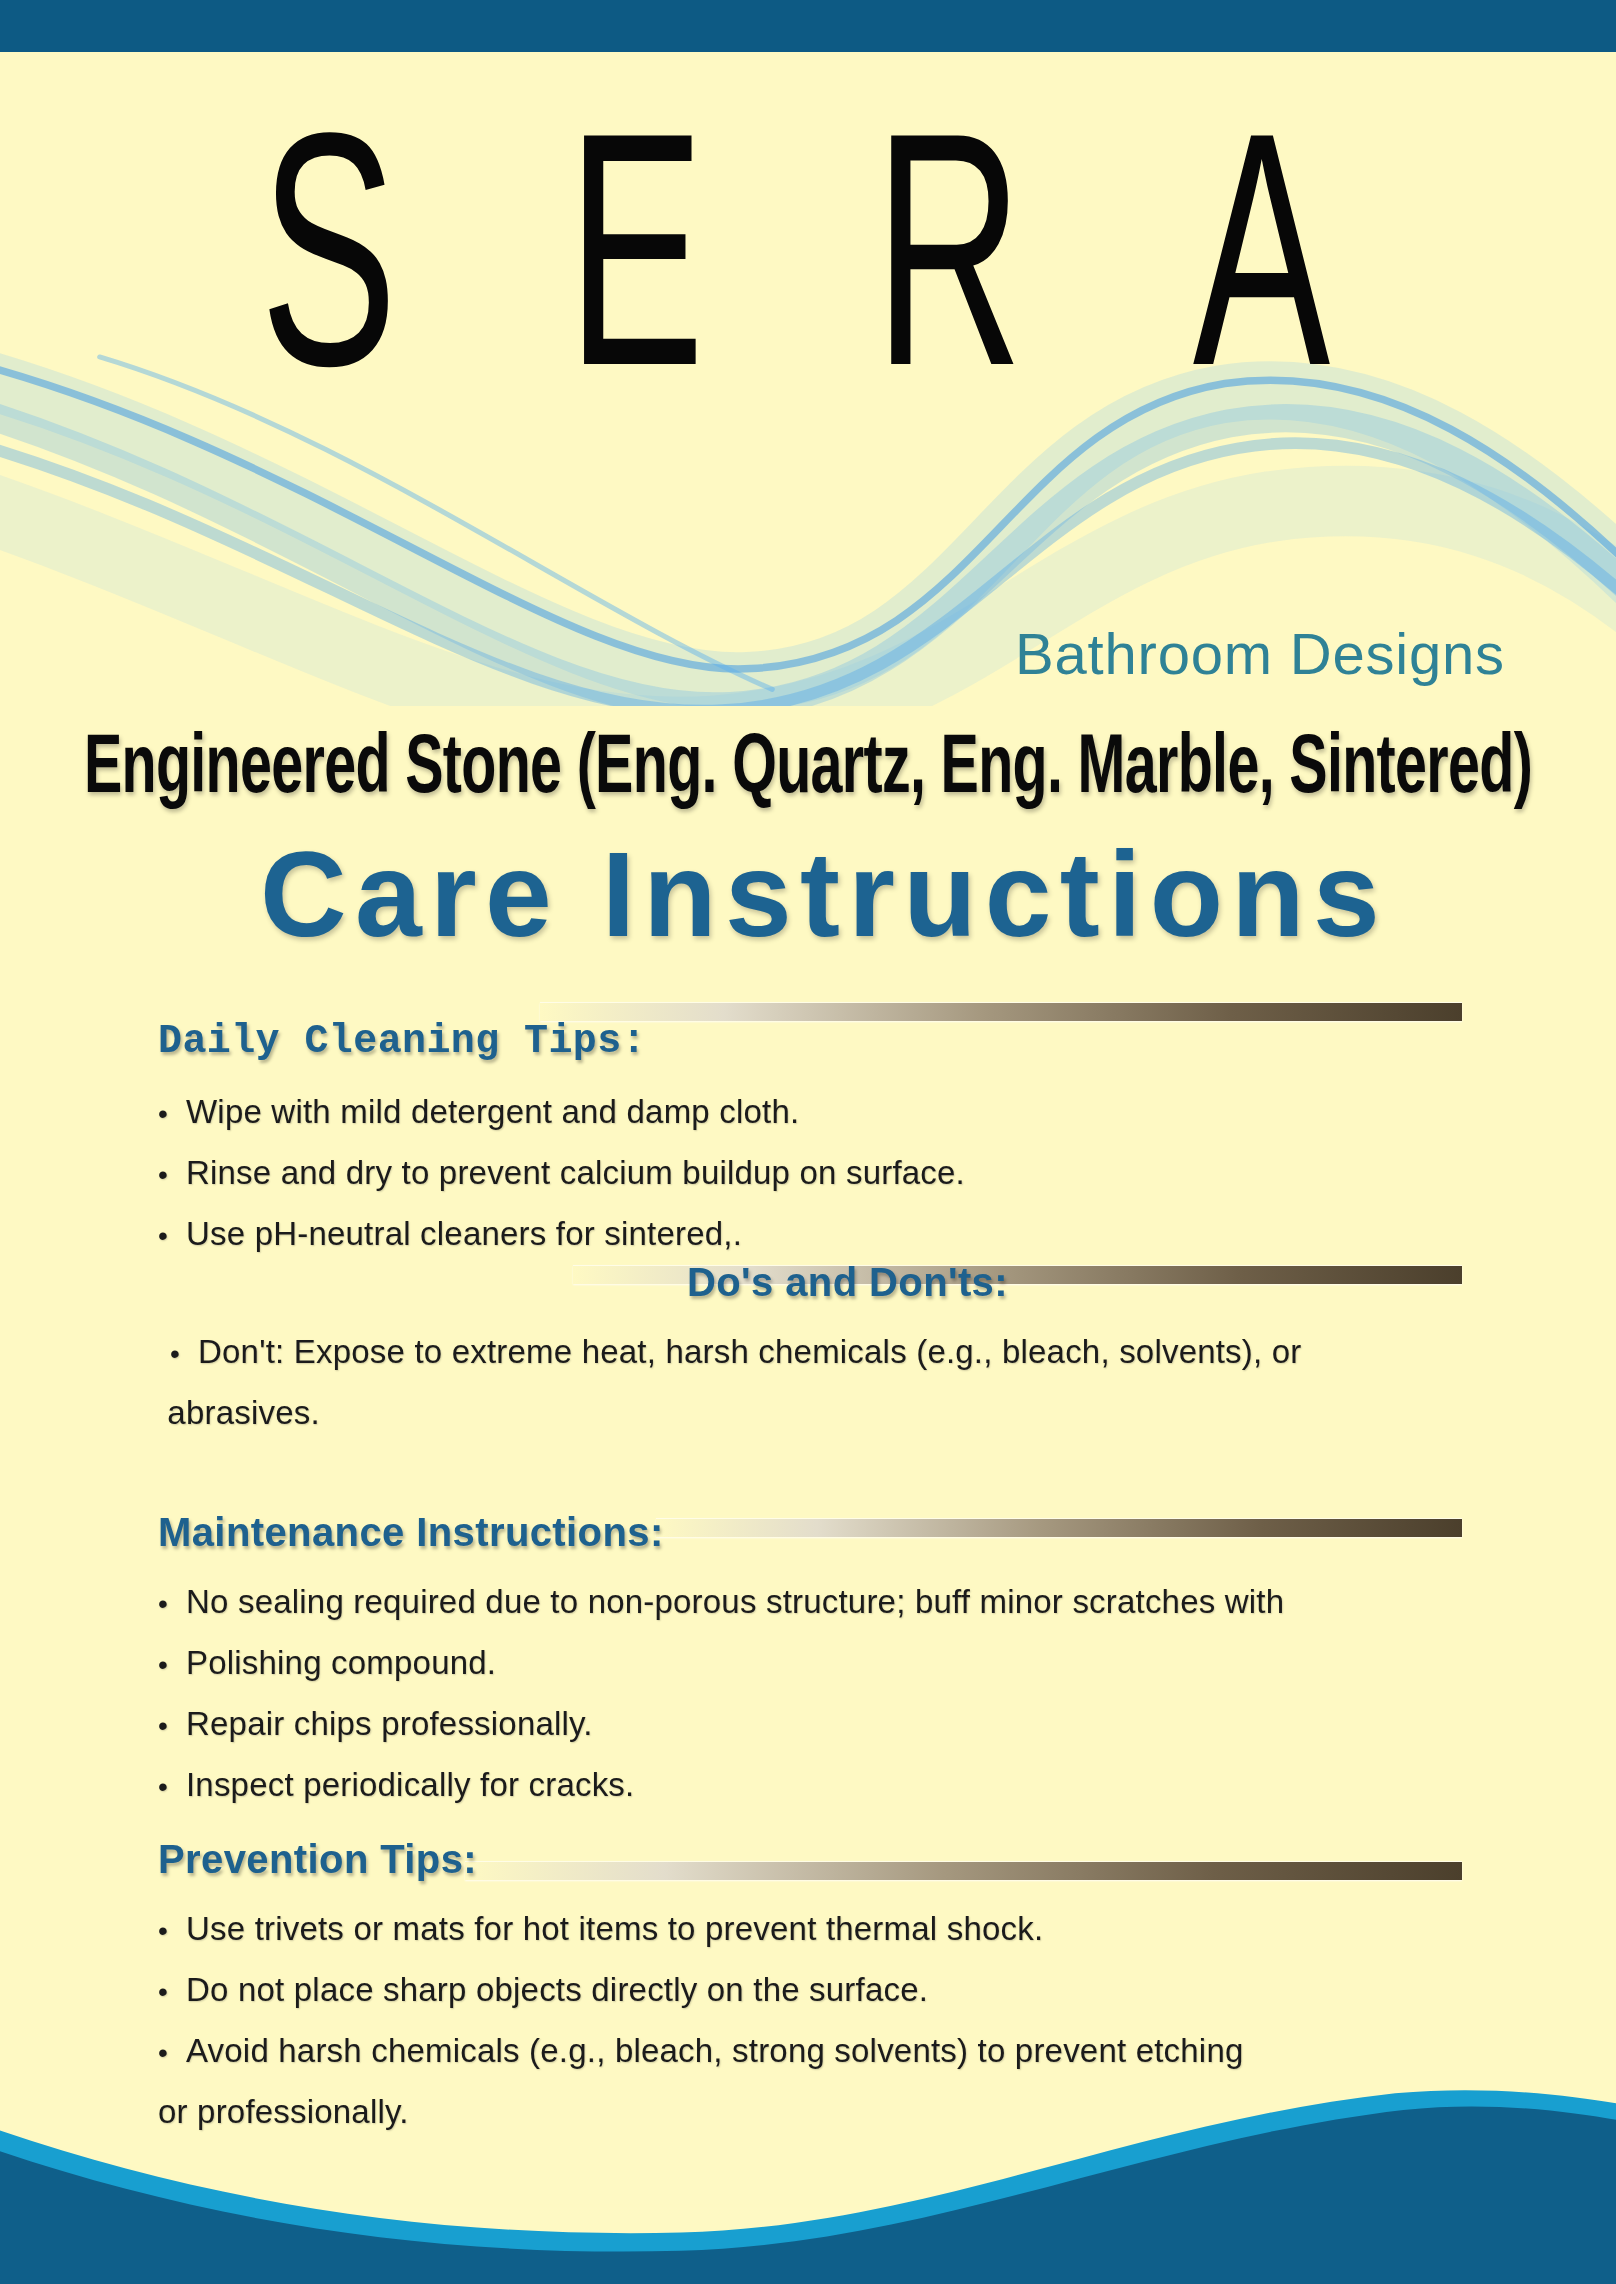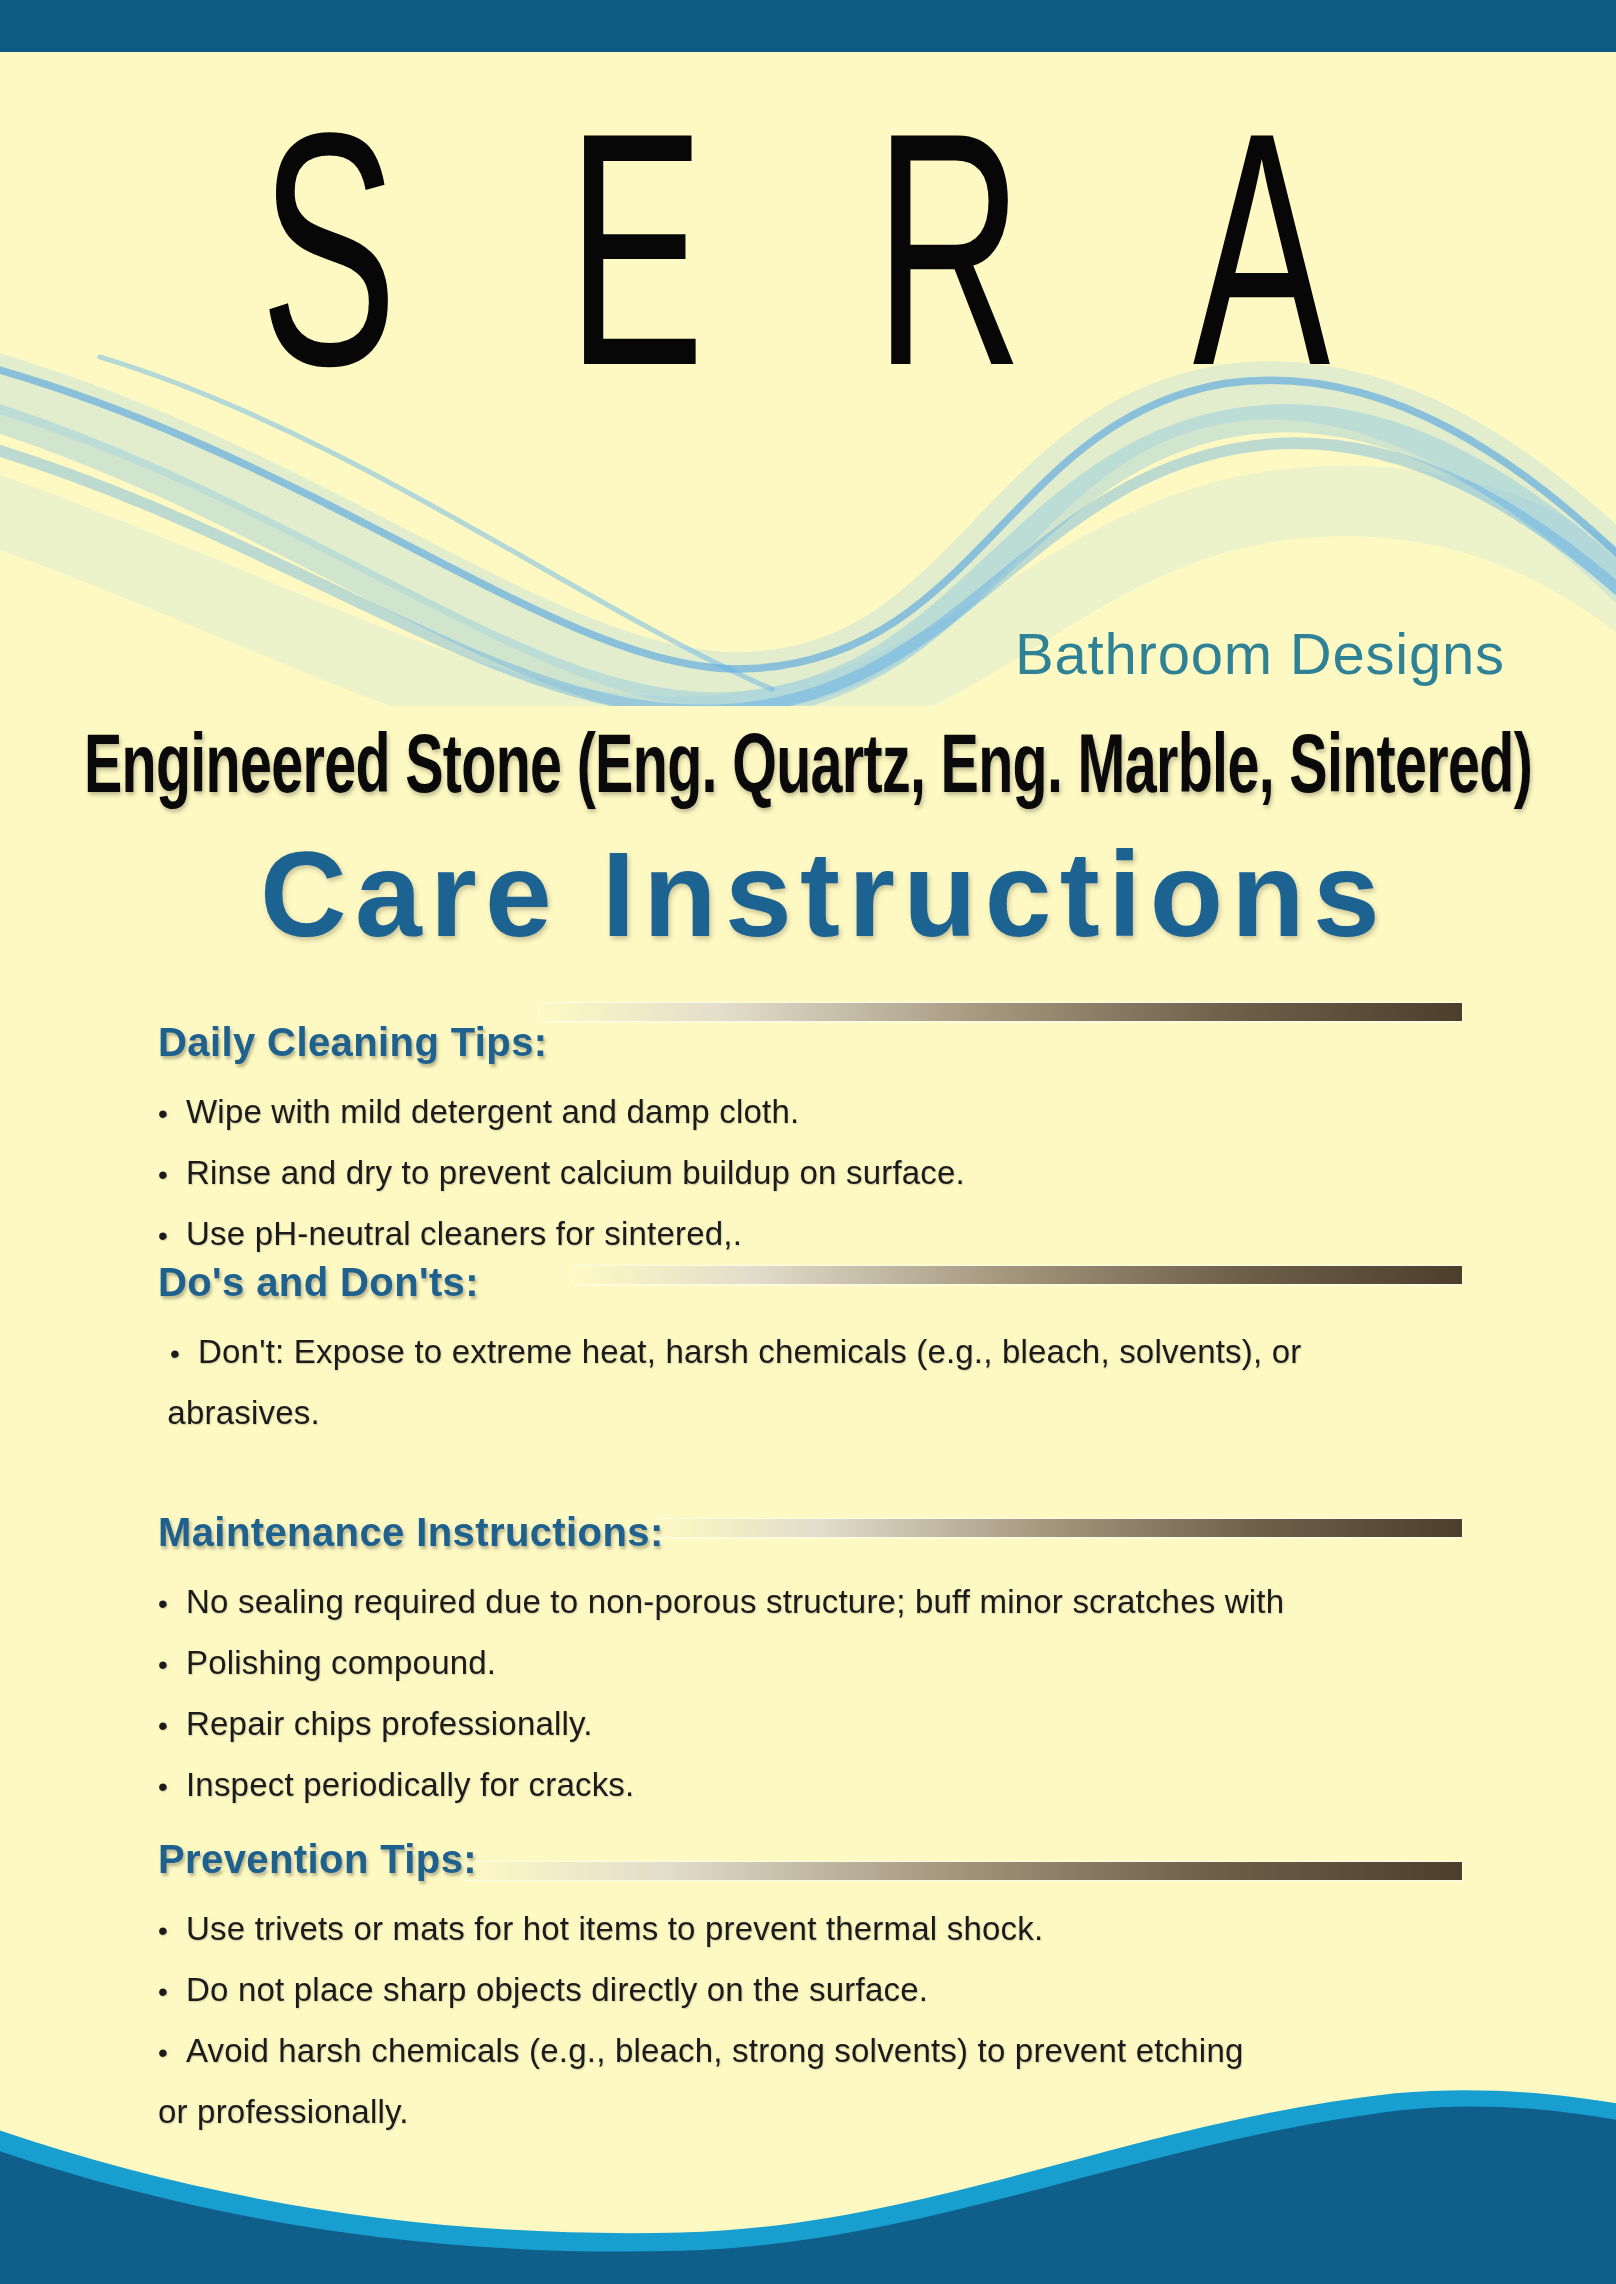--- a/index.html
+++ b/index.html
@@ -95,31 +95,31 @@
   </svg>
 
   <div class="tagline" style="color: rgb(47, 130, 150);">Bathroom Designs</div>
 
   <div class="subtitle">Engineered Stone (Eng. Quartz, Eng. Marble, Sintered)</div>
 
   <h1 class="title" style="color: rgb(29, 99, 145);">Care Instructions</h1>
 
   <section class="sec s1">
     <div class="bar"></div>
-    <h2 style="color: rgb(30, 97, 142);">Daily Cleaning Tips:</h2>
+    <h2 style="color: rgb(30, 97, 142); font-family: Liberation Mono, monospace;">Daily Cleaning Tips:</h2>
     <div class="lines">
       <div class="line" style="color: rgb(27, 27, 27);"><span class="bullet">•</span><span class="txt">Wipe with mild detergent and damp cloth.</span></div>
       <div class="line" style="color: rgb(27, 27, 27);"><span class="bullet">•</span><span class="txt">Rinse and dry to prevent calcium buildup on surface.</span></div>
       <div class="line" style="color: rgb(27, 27, 27);"><span class="bullet">•</span><span class="txt">Use pH-neutral cleaners for sintered,.</span></div>
     </div>
   </section>
 
   <section class="sec s2">
     <div class="bar"></div>
-    <h2 style="color: rgb(30, 97, 142);">Do's and Don'ts:</h2>
+    <h2 style="color: rgb(30, 97, 142); text-align: center;">Do's and Don'ts:</h2>
     <div class="lines">
       <div class="line" style="color: rgb(27, 27, 27); margin-left: 12px;"><span class="bullet">•</span><span class="txt">Don't: Expose to extreme heat, harsh chemicals (e.g., bleach, solvents), or</span></div>
       <div class="line" style="color: rgb(27, 27, 27);"><span class="bullet"></span><span class="txt">&nbsp;abrasives.</span></div>
     </div>
   </section>
 
   <section class="sec s3">
     <div class="bar"></div>
     <h2 style="color: rgb(30, 97, 142);">Maintenance Instructions:</h2>
     <div class="lines">

